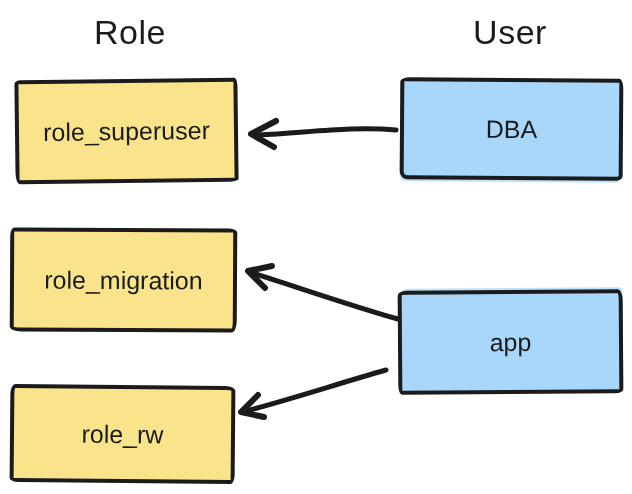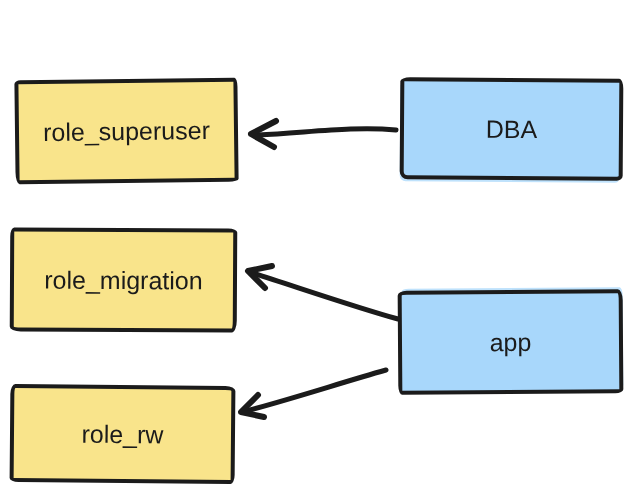--- a/index.html
+++ b/index.html
@@ -84,21 +84,23 @@
     stroke-linejoin: round;
   }
   .arrows .shaft { stroke-width: 5px; }
   .arrows .head  { stroke-width: 6px; }
 </style>
 </head>
 <body>
 
 <div class="canvas">
 
+  <div class="col-title role">Role</div>
 
+  <div class="col-title user">User</div>
 
   <div class="node role" id="node-role-superuser">
     <span>role_superuser</span>
   </div>
 
   <div class="node user" id="node-dba">
     <span>DBA</span>
   </div>
 
   <div class="node role" id="node-role-migration">

